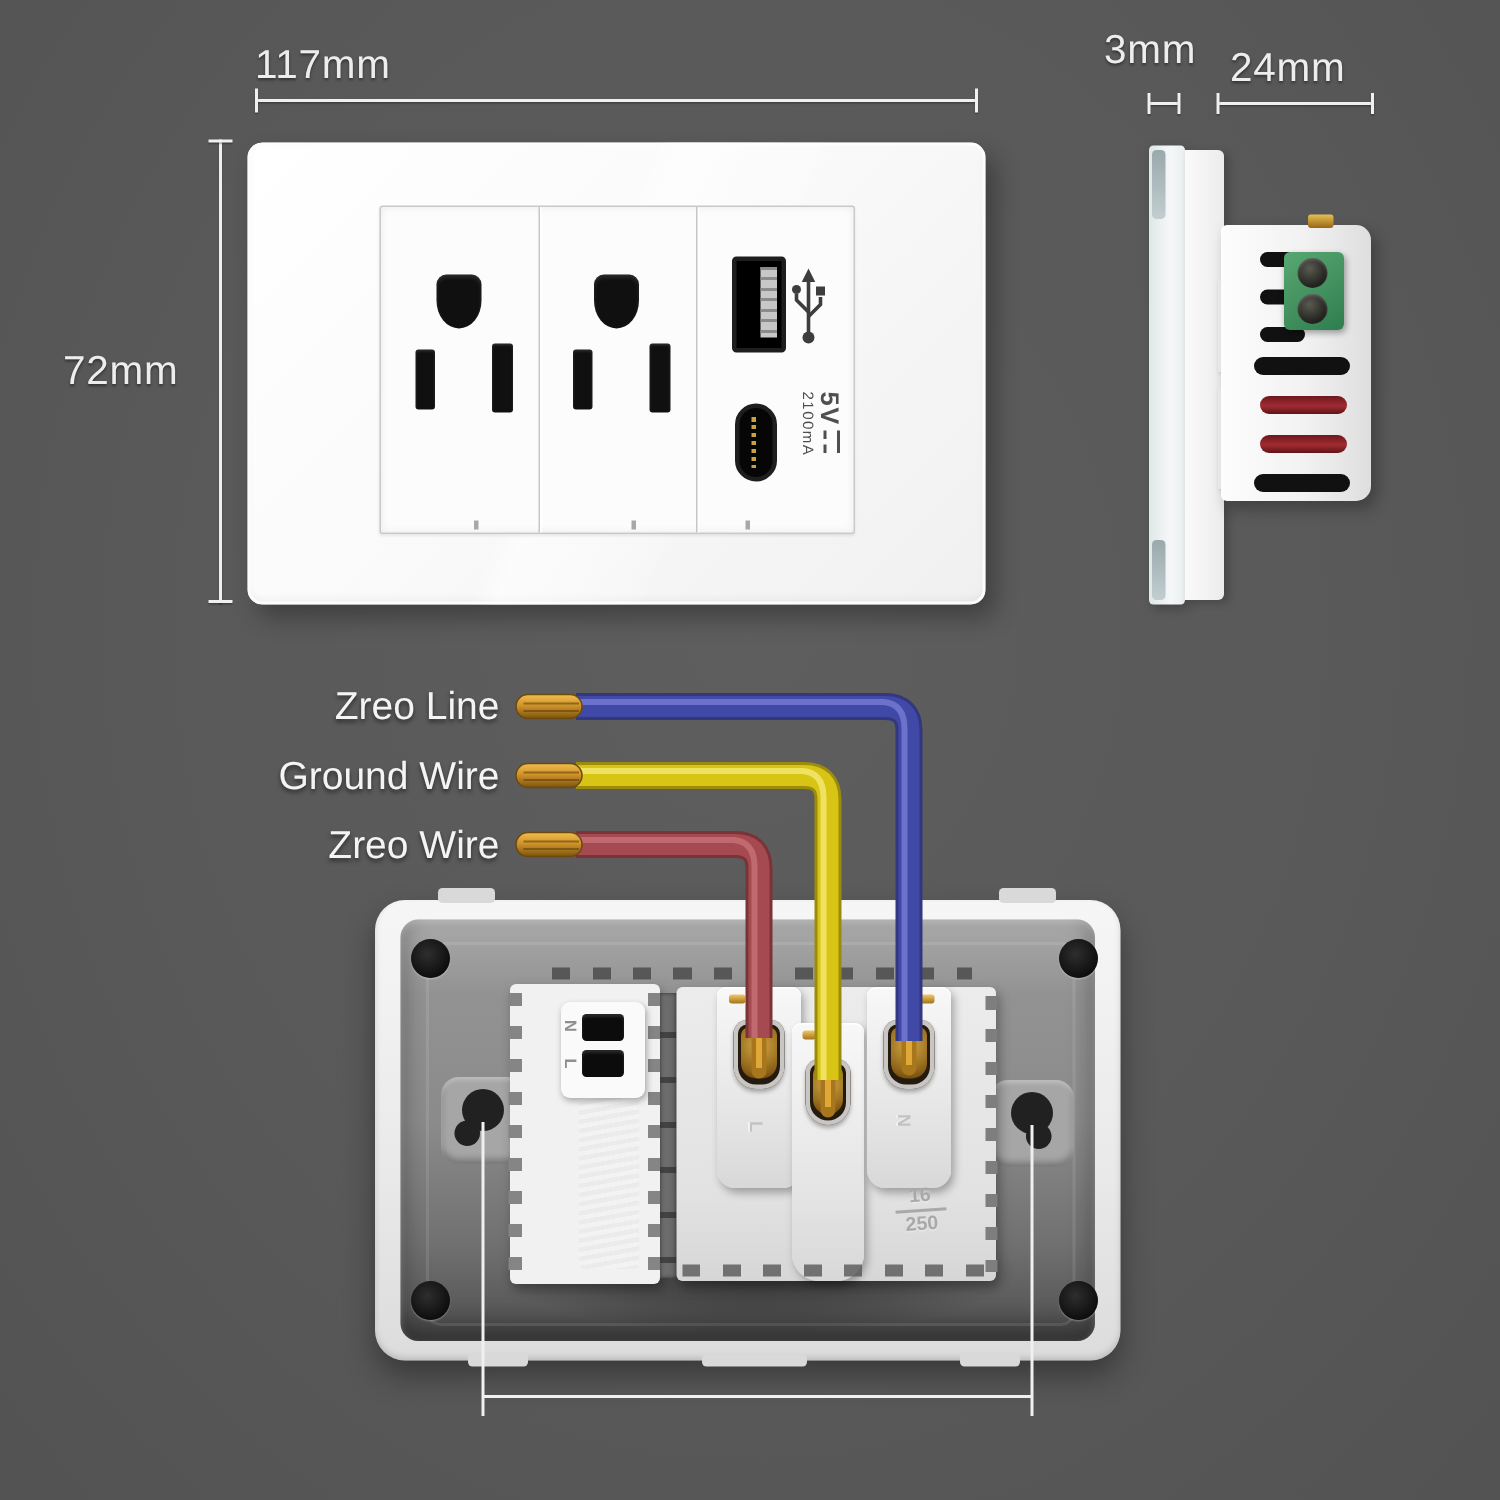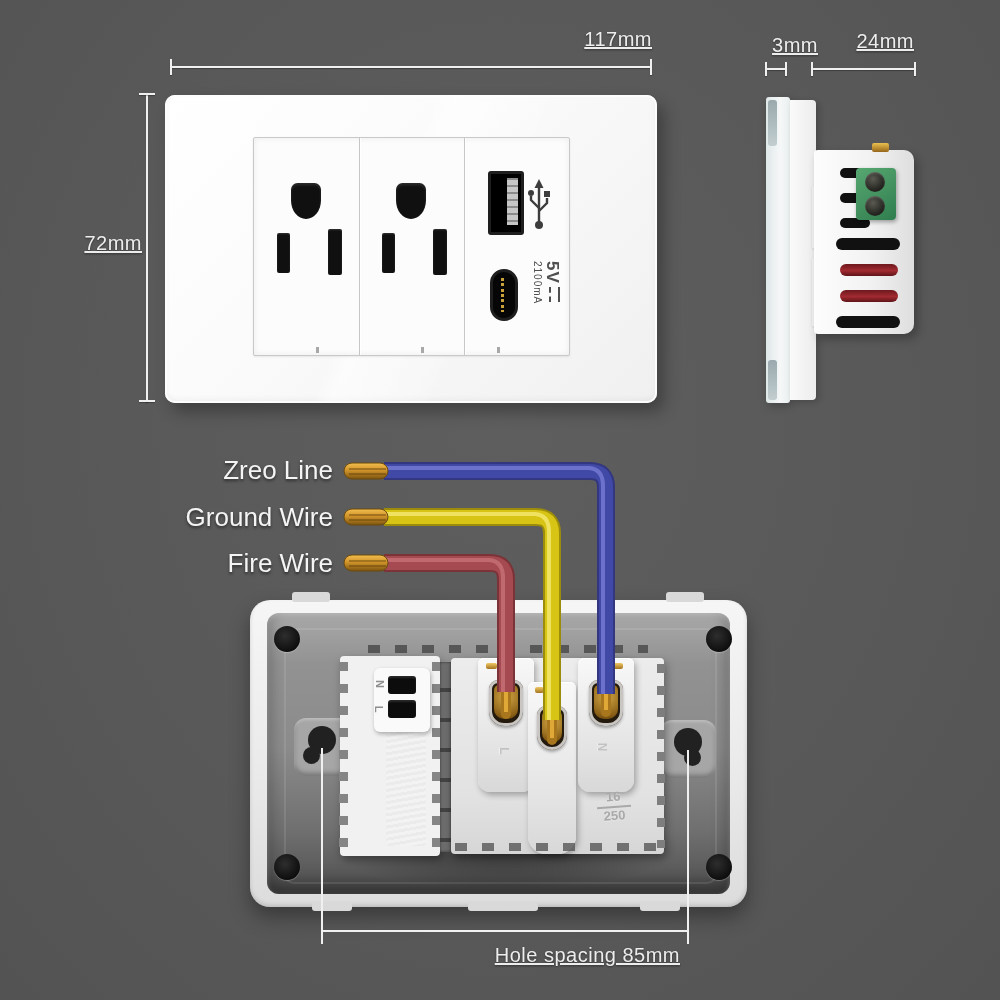--- a/index.html
+++ b/index.html
@@ -1,22 +1,22 @@
 <!DOCTYPE html>
 <html><head>
 <meta charset="utf-8">
 <style>
   html,body{margin:0;padding:0;background:#3c3c3c;}
   #canvas{position:relative;width:1000px;height:1000px;overflow:hidden;
     background:radial-gradient(ellipse at 50% 42%, #5e5e5e 0%, #595959 55%, #535353 100%);
     font-family:"Liberation Sans", sans-serif;}
   .abs{position:absolute;}
   
-  .dim-label{position:absolute;color:#ededed;font-size:20px;text-align:right;
-    text-shadow:0 1px 2px rgba(0,0,0,.45);letter-spacing:.5px;text-decoration:underline;}
+  .dim-label{position:absolute;color:#ededed;font-size:27px;text-align:left;
+    text-shadow:0 1px 2px rgba(0,0,0,.45);letter-spacing:.5px;}
   .dl{position:absolute;background:#f0f0f0;box-shadow:0 1px 1px rgba(0,0,0,.3);}
   
   .plate{position:absolute;left:165px;top:95px;width:492px;height:308px;border-radius:10px;
     background:linear-gradient(135deg,#ffffff 0%,#fbfbfb 40%,#f0f0f0 100%);
     box-shadow:7px 9px 16px rgba(0,0,0,.30), inset 0 0 0 2px #fdfdfd, inset 0 -3px 6px rgba(0,0,0,.06);}
   .plate:after{content:"";position:absolute;inset:0;border-radius:10px;
     background:linear-gradient(112deg, rgba(255,255,255,0) 44%, rgba(255,255,255,.55) 47%, rgba(255,255,255,.15) 62%, rgba(255,255,255,0) 63%);}
   .module-area{position:absolute;left:253px;top:137px;width:315px;height:217px;
     background:#fcfcfc;border:1px solid #c9c9c9;border-radius:2px;
     box-shadow:inset 0 0 6px rgba(0,0,0,.07), 0 1px 2px rgba(0,0,0,.08);z-index:2;}
@@ -161,21 +161,21 @@
     <div class="usbc-text">
       <div class="v"><span>5V</span><span class="dc"></span></div>
       <div class="ma">2100mA</div>
     </div>
 
     <div class="mod-notch" style="left:62px;"></div>
     <div class="mod-notch" style="left:167px;"></div>
     <div class="mod-notch" style="left:243px;"></div>
   </div>
 
-  <div class="dim-label" style="left:736px;top:34px;width:82px;">3mm</div>
+  <div class="dim-label" style="left:736px;top:18px;width:82px;">3mm</div>
   <div class="dl" style="left:766px;top:68px;width:20px;height:2px;"></div>
   <div class="dl" style="left:765px;top:62px;width:2px;height:14px;"></div>
   <div class="dl" style="left:785px;top:62px;width:2px;height:14px;"></div>
 
   <div class="dim-label" style="left:820px;top:30px;width:94px;">24mm</div>
   <div class="dl" style="left:812px;top:68px;width:104px;height:2px;"></div>
   <div class="dl" style="left:811px;top:62px;width:2px;height:14px;"></div>
   <div class="dl" style="left:914px;top:62px;width:2px;height:14px;"></div>
 
   <div class="sv-glass">
@@ -194,21 +194,21 @@
     <div class="sv-screw" style="top:4px;"></div>
     <div class="sv-screw" style="top:28px;"></div>
   </div>
   <div class="sv-slot" style="left:836px;top:238px;width:64px;height:12px;"></div>
   <div class="sv-slot red" style="left:840px;top:264px;width:58px;height:12px;"></div>
   <div class="sv-slot red" style="left:840px;top:290px;width:58px;height:12px;"></div>
   <div class="sv-slot" style="left:836px;top:316px;width:64px;height:12px;"></div>
 
   <div class="wire-label" style="top:502px;">Ground Wire</div>
   <div class="wire-label" style="top:455px;">Zreo Line</div>
-  <div class="wire-label" style="top:548px;">Fire Wire</div>
+  <div class="wire-label" style="top:548px;">Zreo Wire</div>
 
   <div class="bframe"></div>
   <div class="bframe-tab" style="left:292px;top:592px;width:38px;height:10px;"></div>
   <div class="bframe-tab" style="left:666px;top:592px;width:38px;height:10px;"></div>
   <div class="bframe-tab" style="left:312px;top:902px;width:40px;height:9px;"></div>
   <div class="bframe-tab" style="left:468px;top:903px;width:70px;height:8px;"></div>
   <div class="bframe-tab" style="left:640px;top:902px;width:40px;height:9px;"></div>
   <div class="binner"></div>
   <div class="bcontour"></div>
 
@@ -317,15 +317,14 @@
       </g>
     </g>
 
     <g stroke="#f0f0f0" stroke-width="2">
       <line x1="322" y1="748" x2="322" y2="944"></line>
       <line x1="688" y1="750" x2="688" y2="944"></line>
       <line x1="322" y1="931" x2="688" y2="931"></line>
     </g>
   </svg>
 
-  <div class="dim-label" style="left:330px;top:944px;width:350px;">Hole spacing 85mm</div>
 
 </div>
 
 </body></html>

